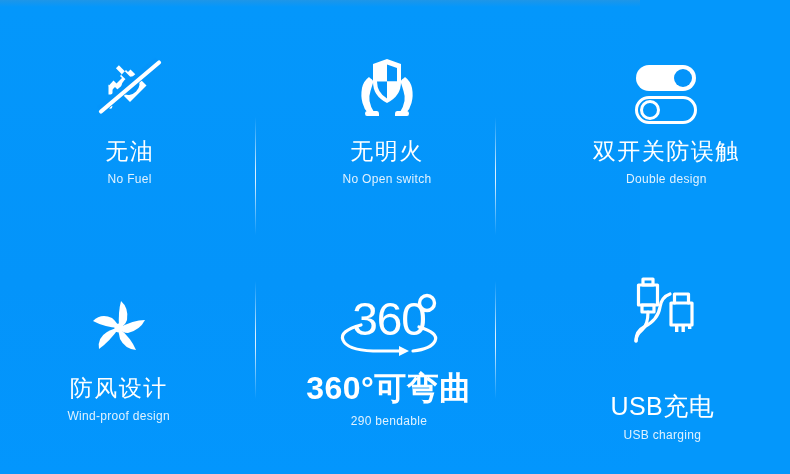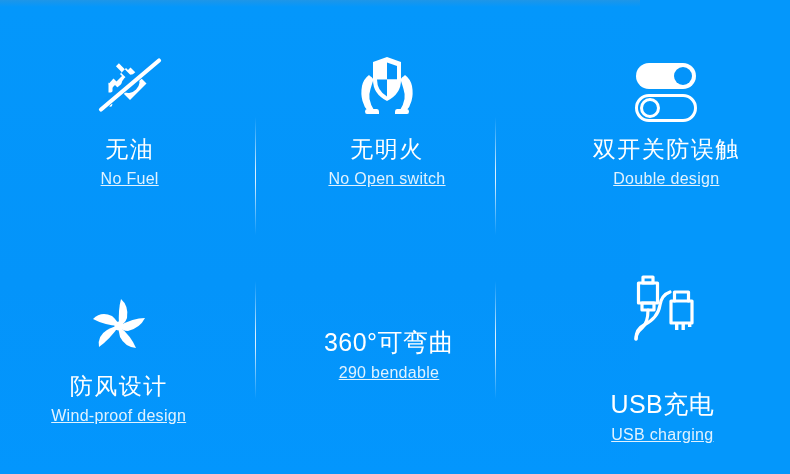--- a/index.html
+++ b/index.html
@@ -26,43 +26,43 @@
   .icon{
     display:flex;align-items:flex-end;justify-content:center;
     height:76px;margin-bottom:12px;
   }
   .icon svg{display:block;overflow:visible;}
   .title-cn{
     font-size:23px;letter-spacing:1.5px;line-height:1.1;
     font-weight:400;color:#ffffff;white-space:nowrap;
   }
   .title-en{
-    font-size:16px;letter-spacing:.3px;margin-top:7px;
-    font-weight:400;color:#eaf6ff;white-space:nowrap;opacity:.96;text-decoration:underline;
+    font-size:12px;letter-spacing:.3px;margin-top:7px;
+    font-weight:400;color:#eaf6ff;white-space:nowrap;opacity:.96;
   }
   
   .divider{
     position:absolute;top:50%;transform:translateY(-50%);
     width:1px;height:118px;
     background:linear-gradient(180deg,rgba(255,255,255,0) 0%,rgba(255,255,255,.85) 45%,rgba(255,255,255,.85) 55%,rgba(255,255,255,0) 100%);
     pointer-events:none;
   }
   .d-r1-1{left:255px;top:176px;}
   .d-r1-2{left:495px;top:176px;}
   .d-r2-1{left:255px;top:340px;}
   .d-r2-2{left:495px;top:340px;}
 
   
   .cell-nofuel{transform:translateX(-2px);}
   .cell-flame{transform:translateX(-8px);}
   .cell-switch{transform:translateX(8px);}
   .cell-wind{transform:translateX(-13px);}
   .cell-360{transform:translateX(-6px);}
   .cell-usb{transform:translateX(4px);}
-  .t360-cn{font-size:25px;letter-spacing:.5px;}
+  .t360-cn{font-size:32px;letter-spacing:.5px;font-weight:bold;}
   .usb-cn{font-size:25px;letter-spacing:.5px;margin-top:36px;}
 </style>
 </head>
 <body>
 
 <div class="stage">
 
   <div class="grid">
 
     <div class="cell cell-nofuel row1">
@@ -134,20 +134,29 @@
             <path d="M42 34 Q27 33 16 27 Q24 19 35 24 Q40 28 42 34 Z"></path>
             <circle cx="42" cy="34" r="4.6"></circle>
           </g>
         </svg>
       </div>
       <div class="title-cn">防风设计</div>
       <div class="title-en">Wind-proof design</div>
     </div>
 
     <div class="cell cell-360 row2">
+      <div class="icon">
+        <svg width="116" height="70" viewBox="0 0 116 70">
+          <text x="58" y="46" text-anchor="middle" font-family="Liberation Sans, sans-serif" font-size="46" fill="#ffffff" letter-spacing="-1">360</text>
+          <circle cx="96" cy="14" r="7.5" fill="none" stroke="#ffffff" stroke-width="3.4"></circle>
+          <path d="M30 36 Q8 42 12 51 Q16 61 42 62 L70 62" fill="none" stroke="#ffffff" stroke-width="3.2" stroke-linecap="round"></path>
+          <path d="M68 57 L78 62 L68 67 Z" fill="#ffffff"></path>
+          <path d="M88 38 Q108 44 104 52 Q100 60 82 62" fill="none" stroke="#ffffff" stroke-width="3.2" stroke-linecap="round"></path>
+        </svg>
+      </div>
       <div class="title-cn t360-cn">360°可弯曲</div>
       <div class="title-en">290 bendable</div>
     </div>
 
     <div class="cell cell-usb row2">
       <div class="icon">
         <svg width="86" height="72" viewBox="0 0 86 72">
           <g fill="none" stroke="#ffffff" stroke-width="3.2" stroke-linejoin="round" stroke-linecap="round">
             <path d="M24 6 h10 v6 h-10 z"></path>
             <path d="M19.5 12 h19 v20 h-19 z"></path>

